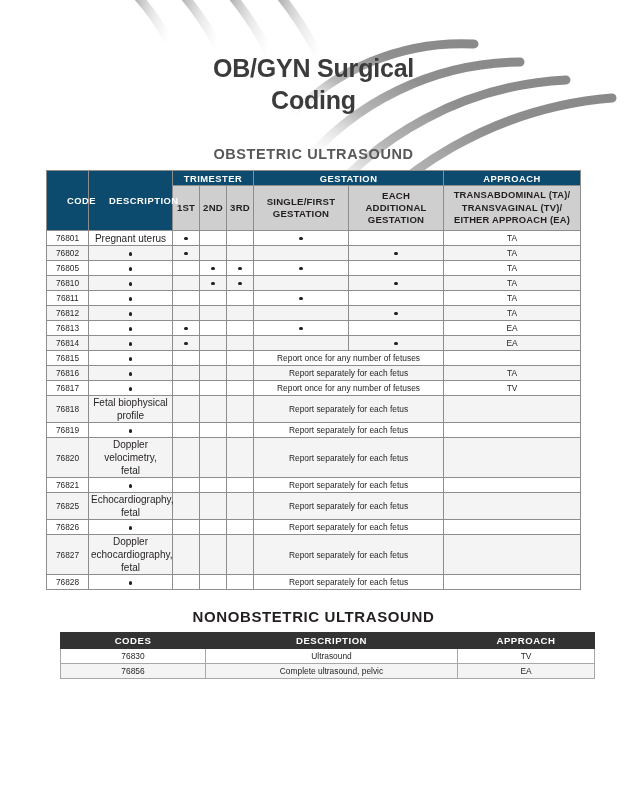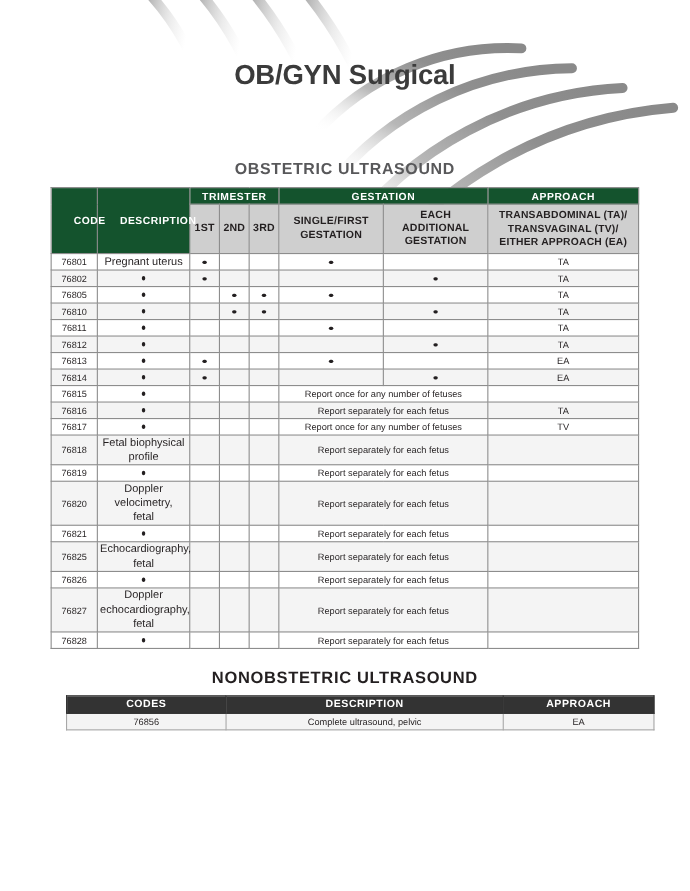--- a/index.html
+++ b/index.html
@@ -76,21 +76,21 @@
     border: 1px solid #8d8d8d;
     font-size: 8.2px;
     color: #231f20;
     text-align: center;
     vertical-align: middle;
     padding: 0 2px;
   }
 
   
   .main-table tr.group-row th {
-    background: #14532d;
+    background: #0c4a6e;
     color: #ffffff;
     font-size: 9.4px;
     font-weight: bold;
     letter-spacing: 0.5px;
     height: 15px;
     border-color: #8d8d8d;
   }
 
   
   .main-table tr.col-row th,
@@ -200,20 +200,21 @@
       <path d="M 286 122 A 236 236 0 0 1 474 44" stroke="url(#fadeB)" stroke-width="9"></path>
       <path d="M 300 168 A 286 286 0 0 1 520 62" stroke="url(#fadeB)" stroke-width="9"></path>
       <path d="M 314 214 A 336 336 0 0 1 566 80" stroke="url(#fadeB)" stroke-width="9"></path>
       <path d="M 328 260 A 386 386 0 0 1 612 98" stroke="url(#fadeB)" stroke-width="9"></path>
     </g>
   </svg>
 </div>
 
 <div class="title-block">
   <div class="doc-title">OB/GYN Surgical</div>
+  <div class="doc-title">Coding</div>
 </div>
 
 <div class="section-heading" id="obstetric-heading">OBSTETRIC ULTRASOUND</div>
 
 <table class="main-table">
   <colgroup>
     <col style="width:42px">
     <col style="width:84px">
     <col style="width:27px">
     <col style="width:27px">
@@ -431,19 +432,24 @@
     <col style="width:137px">
   </colgroup>
   <thead>
     <tr>
       <th>CODES</th>
       <th>DESCRIPTION</th>
       <th>APPROACH</th>
     </tr>
   </thead>
   <tbody id="nonob-body">
+      <tr class="odd">
+        <td>76830</td>
+        <td>Ultrasound</td>
+        <td>TV</td>
+      </tr>
       <tr class="even">
         <td>76856</td>
         <td>Complete ultrasound, pelvic</td>
         <td>EA</td>
       </tr>
     </tbody>
 </table>
 
 </body></html>

